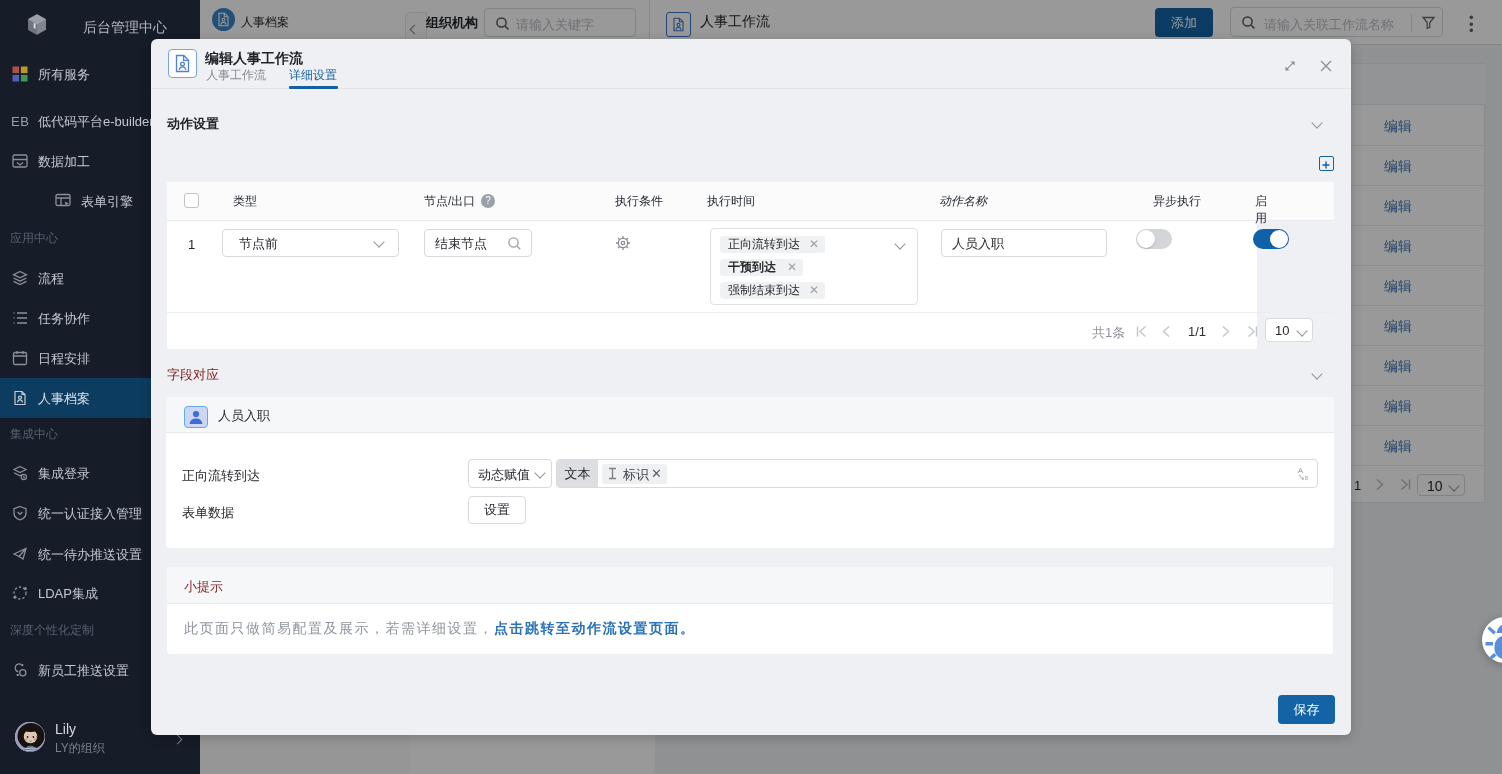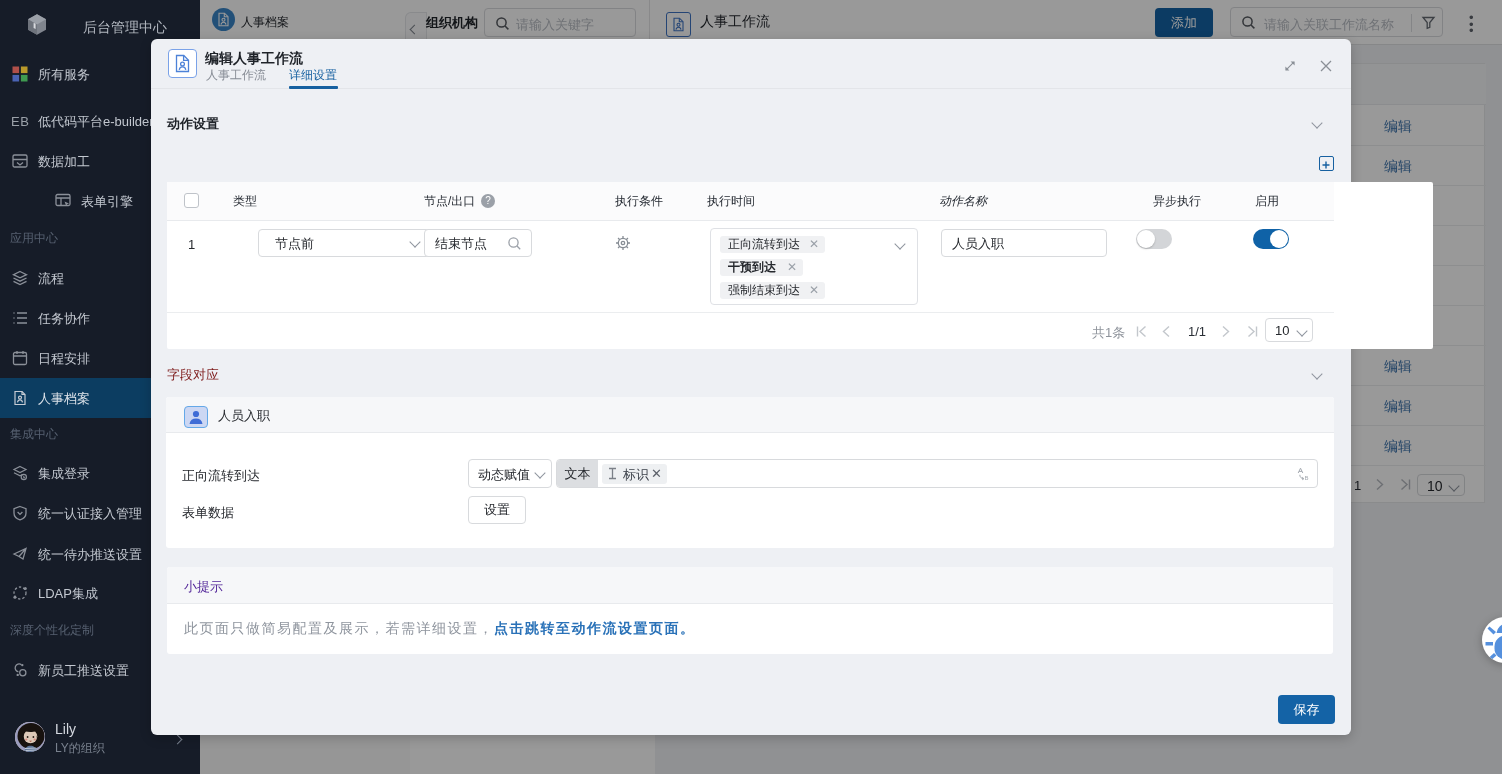--- a/index.html
+++ b/index.html
@@ -332,34 +332,34 @@
       </svg>
 
     <div class="abs" style="left:16px;top:76px;font-size:13px;font-weight:bold;color:#1f2329;">动作设置</div>
     <span class="chev abs" style="left:1162px;top:80px;"></span>
     <div class="abs" style="left:1168px;top:117px;width:15px;height:15px;border:1.5px solid #1660a0;border-radius:2px;">
       <svg width="12" height="12" viewBox="0 0 12 12">
           <path d="M6 2.5v7M2.5 6h7" stroke="#1660a0" stroke-width="1.4"></path>
         </svg>
     </div>
 
-    <div class="card" style="left:16px;top:143px;width:1266px;height:167px;border-radius:2px;">
+    <div class="card" style="left:16px;top:143px;width:1090px;height:167px;border-radius:2px;">
       <div class="abs" style="left:0;top:0;width:1167px;height:39px;background:#fbfbfc;border-bottom:1px solid #e8eaed;"></div>
       <div class="abs" style="left:17px;top:11px;width:15px;height:15px;border:1px solid #bfc3c9;border-radius:3px;background:#fff;"></div>
       <div class="abs" style="left:66px;top:11px;font-size:12px;font-weight:500;color:#262b33;">类型</div>
       <div class="abs" style="left:257px;top:11px;font-size:12px;font-weight:500;color:#262b33;">节点/出口</div>
       <div class="abs" style="left:314px;top:12px;width:14px;height:14px;border-radius:50%;background:#9ba0a8;color:#fff;font-size:10px;text-align:center;line-height:14px;">?</div>
       <div class="abs" style="left:448px;top:11px;font-size:12px;font-weight:500;color:#262b33;">执行条件</div>
       <div class="abs" style="left:540px;top:11px;font-size:12px;font-weight:500;color:#262b33;">执行时间</div>
       <div class="abs" style="left:772px;top:11px;font-size:12px;font-weight:500;color:#262b33;font-style:italic;">动作名称</div>
       <div class="abs" style="left:966px;top:11px;font-size:12px;font-weight:500;color:#262b33;margin-left:20px;">异步执行</div>
       <div class="abs" style="left:1088px;top:11px;font-size:12px;font-weight:500;color:#262b33;">启用</div>
 
       <div class="abs" style="left:21px;top:55px;font-size:13px;color:#26292e;">1</div>
-      <div class="inp" style="left:55px;top:47px;width:177px;height:28px;margin-left:36px;">
+      <div class="inp" style="left:55px;top:47px;width:177px;height:28px;">
         <span class="abs" style="left:16px;top:5px;line-height:17px;">节点前</span>
         <span class="chev" style="position:absolute;left:152px;top:8px;"></span>
       </div>
       <div class="inp" style="left:257px;top:47px;width:108px;height:28px;">
         <span class="abs" style="left:10px;top:5px;line-height:17px;">结束节点</span>
         <svg class="abs" style="left:82px;top:6px;" width="15" height="15" viewBox="0 0 15 15">
             <circle cx="6.5" cy="6.5" r="4.6" fill="none" stroke="#9ba0a8" stroke-width="1.3"></circle>
             <path d="M10 10l3.2 3.2" stroke="#9ba0a8" stroke-width="1.3"></path>
           </svg>
       </div>
@@ -451,19 +451,19 @@
             </g>
             <text x="8.6" y="13" font-size="6" fill="#a6abb2">B</text>
           </svg>
       </div>
       <div class="abs" style="left:16px;top:107px;font-size:13px;color:#26292e;">表单数据</div>
       <div class="inp" style="left:302px;top:99px;width:58px;height:28px;text-align:center;line-height:26px;">设置</div>
     </div>
 
     <div class="card" style="left:16px;top:528px;width:1166px;height:87px;">
       <div class="abs" style="left:0;top:0;width:1166px;height:37px;background:#f6f7f9;border-bottom:1px solid #e8eaed;border-radius:3px 3px 0 0;"></div>
-      <div class="abs" style="left:17px;top:11px;font-size:13px;color:#4c1d95;">小提示</div>
+      <div class="abs" style="left:17px;top:11px;font-size:13px;color:#7f1d1d;">小提示</div>
       <div class="abs" style="left:17px;top:53px;font-size:14px;letter-spacing:1.5px;color:#8f959e;">此页面只做简易配置及展示，若需详细设置，<span style="color:#2a72b8;font-weight:bold;">点击跳转至动作流设置页面。</span></div>
     </div>
 
     <div class="abs" style="left:1127px;top:656px;width:57px;height:29px;background:#1463a6;border-radius:4px;color:#fff;font-size:13px;text-align:center;line-height:29px;">保存</div>
   </div>
 </div>
 
 </body></html>

